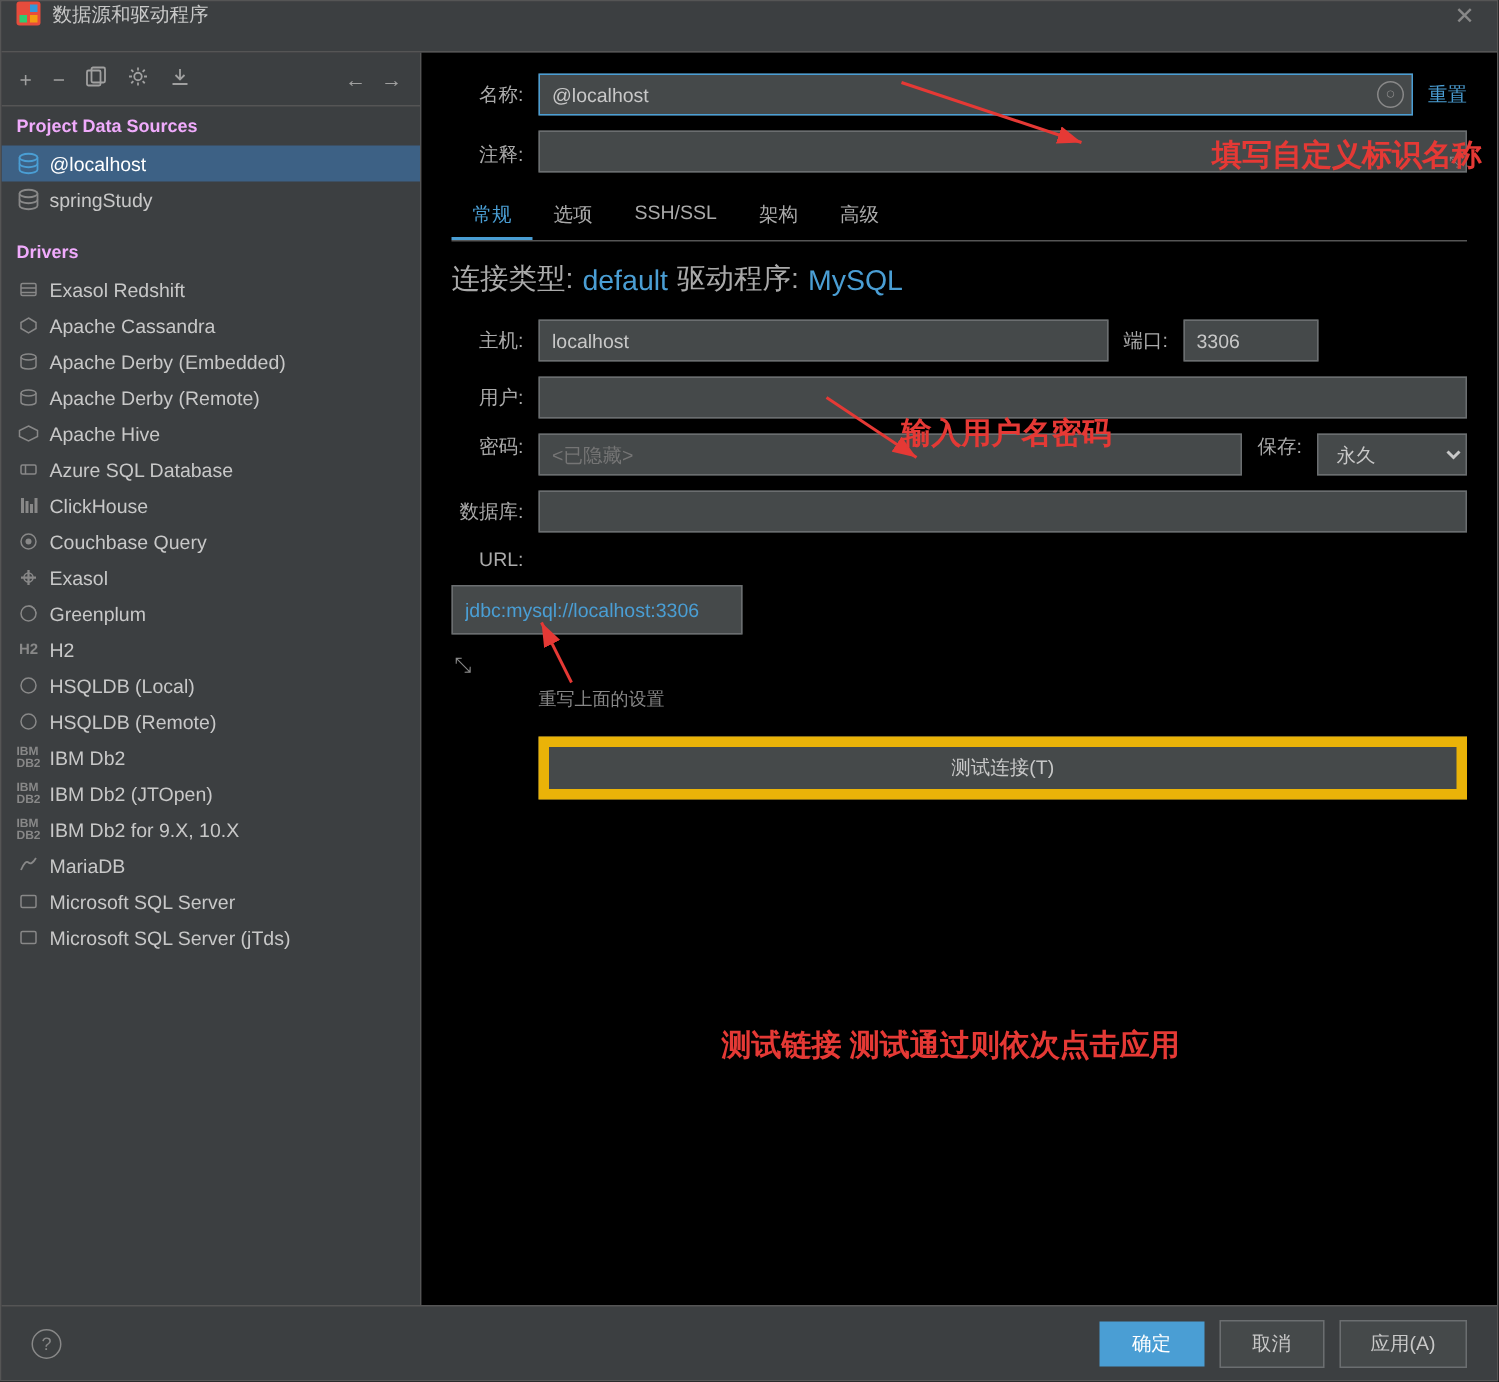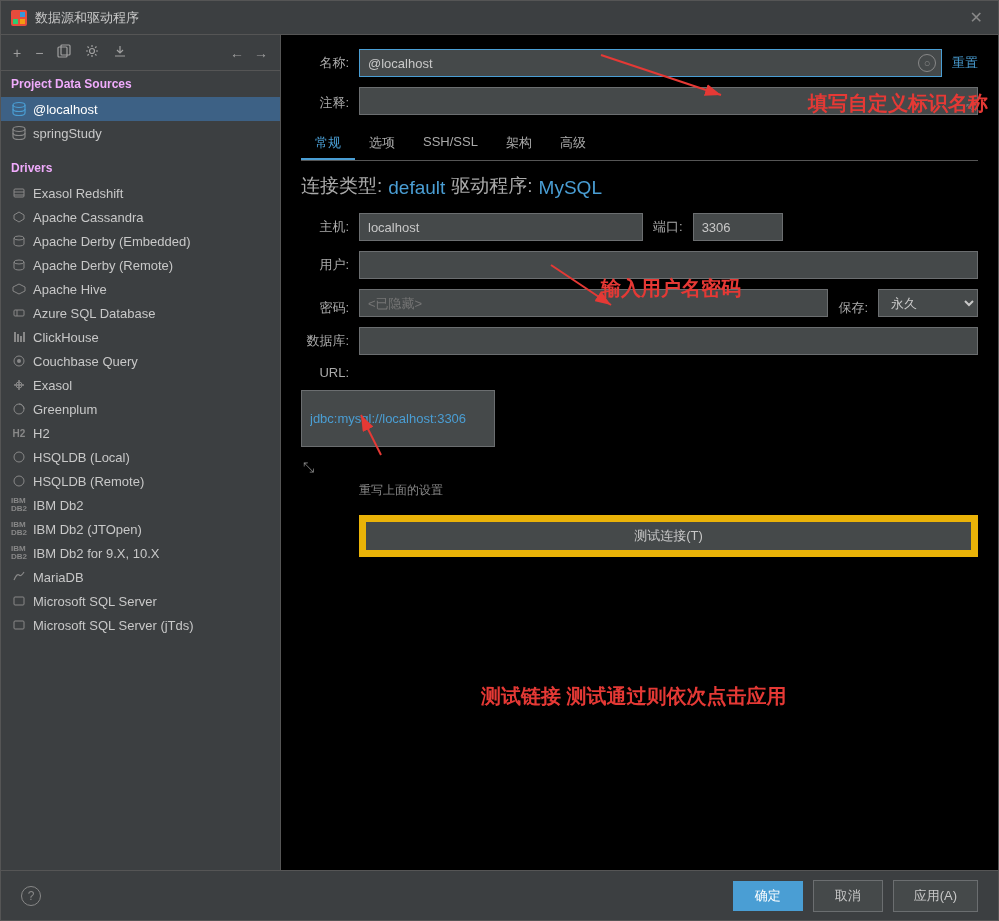--- a/index.html
+++ b/index.html
@@ -19,21 +19,20 @@
       background: #3c3f41;
       border: 1px solid #555;
       display: flex;
       flex-direction: column;
     }
 
     .title-bar {
       background: #3c3f41;
       height: 34px;
       display: flex;
-      align-items: center;
       padding: 0 10px;
       border-bottom: 1px solid #555;
       flex-shrink: 0;
     }
 
     .title-bar-icon {
       width: 16px;
       height: 16px;
       margin-right: 8px;
       background: #e74c3c;
@@ -230,21 +229,21 @@
       margin-bottom: 10px;
     }
 
     .host-input {
       background: #45494a;
       border: 1px solid #6b6e70;
       color: #c8c8c8;
       padding: 4px 8px;
       font-size: 13px;
       height: 28px;
-      width: 284px;
+      width: 380px;
       outline: none;
     }
 
     .port-label {
       color: #aaa;
       font-size: 13px;
     }
 
     .port-input {
       background: #45494a;
@@ -252,21 +251,21 @@
       color: #c8c8c8;
       padding: 4px 8px;
       font-size: 13px;
       height: 28px;
       width: 90px;
       outline: none;
     }
 
     .password-row {
       display: flex;
-      align-items: flex-end;
+      align-items: flex-start;
       gap: 10px;
       margin-bottom: 10px;
     }
 
     .save-label {
       color: #aaa;
       font-size: 13px;
     }
 
     .save-select {
@@ -294,21 +293,21 @@
       color: #aaa;
       flex-shrink: 0;
       font-size: 13px;
     }
 
     .url-input {
       flex: 1;
       background: #45494a;
       border: 1px solid #6b6e70;
       color: #4a9ed4;
-      padding: 20px 8px;
+      padding: 8px 8px;
       font-size: 13px;
       height: 28px;
       outline: none;
     }
 
     .overwrite-hint {
       color: #888;
       font-size: 12px;
       margin-left: 58px;
       margin-bottom: 16px;

